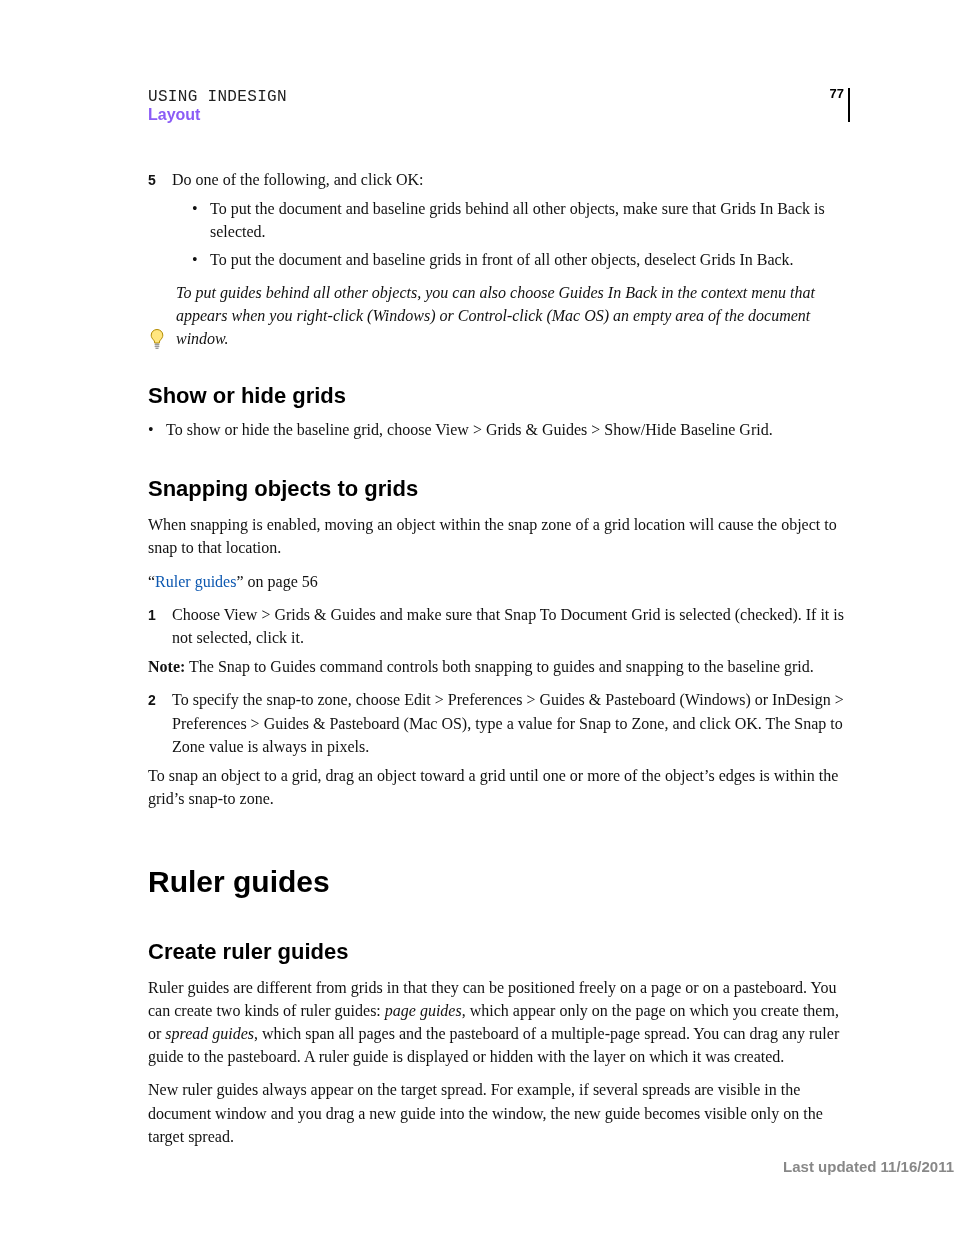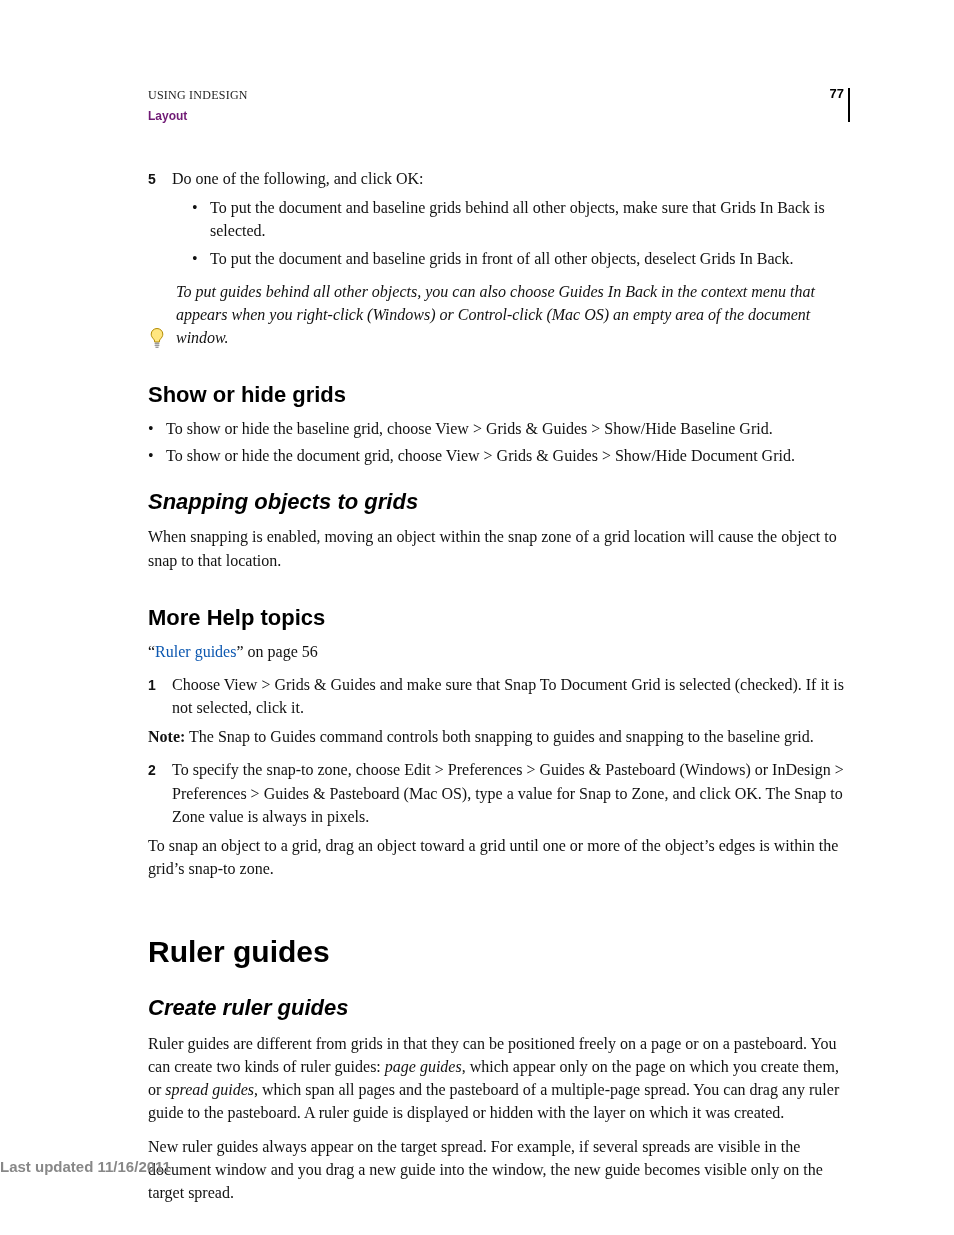--- a/index.html
+++ b/index.html
@@ -11,31 +11,31 @@
     color: #000;
   }
   .page {
     width: 954px;
     height: 1235px;
     position: relative;
     box-sizing: border-box;
     padding: 88px 110px 0 148px;
   }
   .running-head {
-    font-family: Liberation Serif, serif;
-    font-size: 12px;
+    font-family: Liberation Mono, monospace;
+    font-size: 16px;
     letter-spacing: 0.02em;
     color: #222;
   }
   .running-sub {
     font-family: "Myriad Pro", "Segoe UI", Arial, sans-serif;
-    font-size: 12px;
-    font-weight: 700;
-    color: #701a75;
-    margin-top: 6px;
+    font-size: 16px;
+    font-weight: 700;
+    color: #8b5cf6;
+    margin-top: 0;
   }
   .page-number {
     position: absolute;
     top: 86px;
     right: 110px;
     font-family: "Myriad Pro", "Segoe UI", Arial, sans-serif;
     font-size: 13px;
     font-weight: 700;
   }
   .head-rule {
@@ -99,41 +99,40 @@
     font-family: "Myriad Pro", "Segoe UI", Arial, sans-serif;
     font-weight: 700;
     font-size: 22px;
     margin: 30px 0 6px 0;
     color: #000;
   }
   .h2 {
     font-family: "Myriad Pro", "Segoe UI", Arial, sans-serif;
     font-weight: 700;
     font-size: 22px;
-    margin: 18px 0 8px 0;
-    color: #000;
-    font-style: italic;
+    margin: 32px 0 8px 0;
+    color: #000;
   }
   .h1 {
     font-family: "Myriad Pro", "Segoe UI", Arial, sans-serif;
     font-weight: 700;
     font-size: 30px;
     margin: 50px 0 18px 0;
     color: #000;
   }
   p { margin: 0 0 10px 0; }
   .link { color: #0b57b0; }
   .note-label { font-weight: 700; }
   .note-body { }
   .footer {
     position: absolute;
     bottom: 60px;
     left: 0;
     width: 100%;
-    text-align: left;
+    text-align: right;
     font-family: "Myriad Pro", "Segoe UI", Arial, sans-serif;
     font-weight: 700;
     font-size: 15px;
     color: #888;
   }
 </style>
 </head>
 <body>
 
 <div class="page">
@@ -162,27 +161,25 @@
         <rect x="6.6" y="15.5" width="4.8" height="1.6" rx="0.6" fill="#9a9a9a"></rect>
         <rect x="6.6" y="17.6" width="4.8" height="1.6" rx="0.6" fill="#9a9a9a"></rect>
         <rect x="7.4" y="19.7" width="3.2" height="1.4" rx="0.7" fill="#9a9a9a"></rect>
       </svg>
       <div>To put guides behind all other objects, you can also choose Guides In Back in the context menu that appears when you right-click (Windows) or Control-click (Mac OS) an empty area of the document window.</div>
     </div>
 
     <div class="h3">Show or hide grids</div>
     <ul class="bullets tight">
       <li>To show or hide the baseline grid, choose View &gt; Grids &amp; Guides &gt; Show/Hide Baseline Grid.</li>
-      <li>To show or hide the document grid, choose View &gt; Grids &amp; Guides &gt; Show/Hide Document Grid.</li>
     </ul>
 
     <div class="h2">Snapping objects to grids</div>
     <p>When snapping is enabled, moving an object within the snap zone of a grid location will cause the object to snap to that location.</p>
 
-    <div class="h3">More Help topics</div>
     <p>
       <span>“</span><span class="link">Ruler guides</span><span>” on page 56</span>
     </p>
 
     <ol class="steps">
       <li>
         <span class="num">1</span>
         <span>Choose View &gt; Grids &amp; Guides and make sure that Snap To Document Grid is selected (checked). If it is not selected, click it.</span>
       </li>
     </ol>

